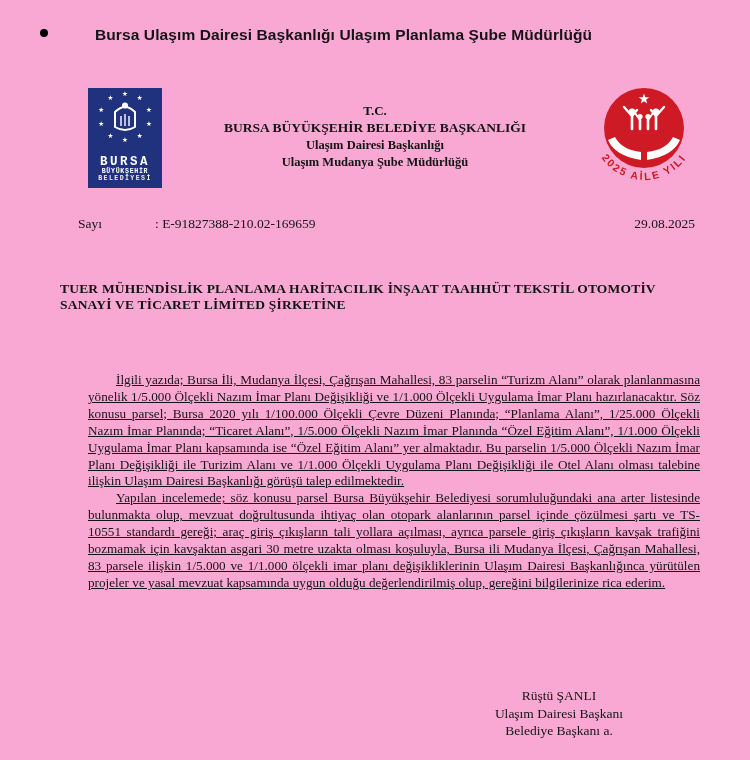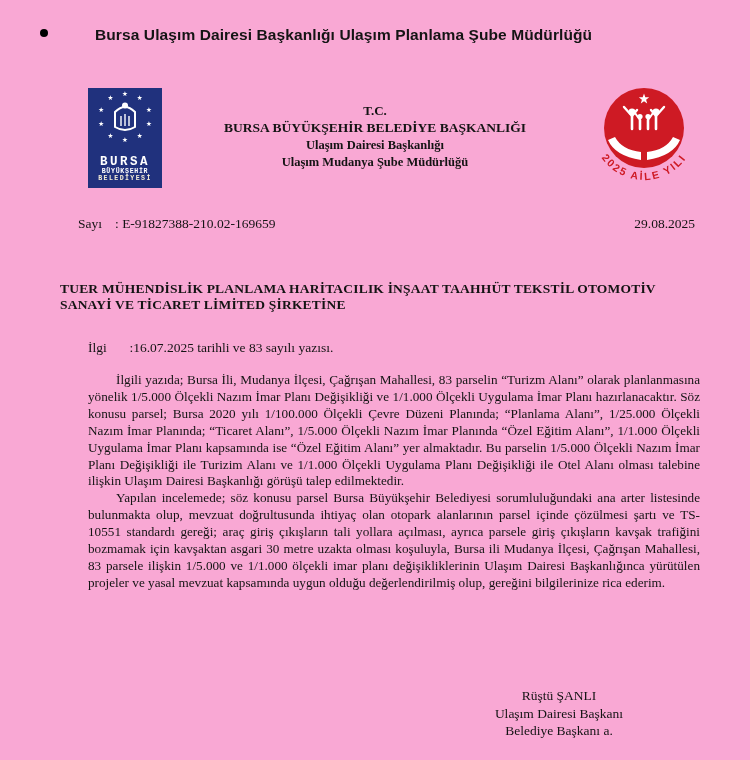--- a/index.html
+++ b/index.html
@@ -25,35 +25,35 @@
   .lh-center{flex:1;text-align:center;padding-top:14px;font-weight:bold;}
   .lh1{font-size:13px;line-height:17px;}
   .lh2{font-size:13.5px;line-height:18px;}
   .lh3{font-size:12.5px;line-height:17px;}
   .lh4{font-size:12.5px;line-height:17px;}
 
   .aile-logo{width:112px;height:104px;flex:0 0 auto;margin-top:-2px;}
 
   
   .meta{position:absolute;top:216px;left:78px;right:55px;font-size:13.5px;line-height:16px;}
-  .meta-row{display:flex;}
+  .meta-row{display:flex;gap:40px;}
   .meta-label{width:37px;flex:0 0 auto;}
   .meta-date{margin-left:auto;}
 
   
   .addressee{position:absolute;top:281px;left:60px;right:50px;
              font-weight:bold;font-size:13.5px;line-height:16px;letter-spacing:.2px;}
 
   
   .ilgi{position:absolute;top:340px;left:88px;font-size:13.5px;}
   .ilgi-label{display:inline-block;width:38px;}
 
   
   .body-text{position:absolute;top:372px;left:88px;width:612px;font-size:13.2px;
-             line-height:16.9px;text-align:justify;}
+             line-height:16.9px;text-align:justify;text-decoration:underline;}
   .body-text p{margin:0;text-indent:28px;}
 
   
   .signature{position:absolute;top:687px;left:428px;width:262px;text-align:center;
              font-size:13.5px;line-height:17.5px;}
 </style>
 </head>
 <body>
 
 <div id="page">
@@ -130,24 +130,20 @@
   <div class="meta">
     <div class="meta-row">
       <span class="meta-label">Sayı</span>
       <span>: E-91827388-210.02-169659</span>
       <span class="meta-date">29.08.2025</span>
     </div>
   </div>
 
   <div class="addressee">TUER MÜHENDİSLİK PLANLAMA HARİTACILIK İNŞAAT TAAHHÜT TEKSTİL OTOMOTİV SANAYİ VE TİCARET LİMİTED ŞİRKETİNE</div>
 
-  <div class="ilgi">
-    <span class="ilgi-label">İlgi</span>
-    <span>:16.07.2025 tarihli ve 83 sayılı yazısı.</span>
-  </div>
 
   <div class="body-text">
     <p>İlgili yazıda; Bursa İli, Mudanya İlçesi, Çağrışan Mahallesi, 83 parselin “Turizm Alanı” olarak planlanmasına yönelik 1/5.000 Ölçekli Nazım İmar Planı Değişikliği ve 1/1.000 Ölçekli Uygulama İmar Planı hazırlanacaktır. Söz konusu parsel; Bursa 2020 yılı 1/100.000 Ölçekli Çevre Düzeni Planında; “Planlama Alanı”, 1/25.000 Ölçekli Nazım İmar Planında; “Ticaret Alanı”, 1/5.000 Ölçekli Nazım İmar Planında “Özel Eğitim Alanı”, 1/1.000 Ölçekli Uygulama İmar Planı kapsamında ise “Özel Eğitim Alanı” yer almaktadır. Bu parselin 1/5.000 Ölçekli Nazım İmar Planı Değişikliği ile Turizim Alanı ve 1/1.000 Ölçekli Uygulama Planı Değişikliği ile Otel Alanı olması talebine ilişkin Ulaşım Dairesi Başkanlığı görüşü talep edilmektedir.</p>
     <p>Yapılan incelemede; söz konusu parsel Bursa Büyükşehir Belediyesi sorumluluğundaki ana arter listesinde bulunmakta olup, mevzuat doğrultusunda ihtiyaç olan otopark alanlarının parsel içinde çözülmesi şartı ve TS-10551 standardı gereği; araç giriş çıkışların tali yollara açılması, ayrıca parsele giriş çıkışların kavşak trafiğini bozmamak için kavşaktan asgari 30 metre uzakta olması koşuluyla, Bursa ili Mudanya İlçesi, Çağrışan Mahallesi, 83 parsele ilişkin 1/5.000 ve 1/1.000 ölçekli imar planı değişikliklerinin Ulaşım Dairesi Başkanlığınca yürütülen projeler ve yasal mevzuat kapsamında uygun olduğu değerlendirilmiş olup, gereğini bilgilerinize rica ederim.</p>
   </div>
 
   <div class="signature">
     <div>Rüştü ŞANLI</div>
     <div>Ulaşım Dairesi Başkanı</div>
     <div>Belediye Başkanı a.</div>

